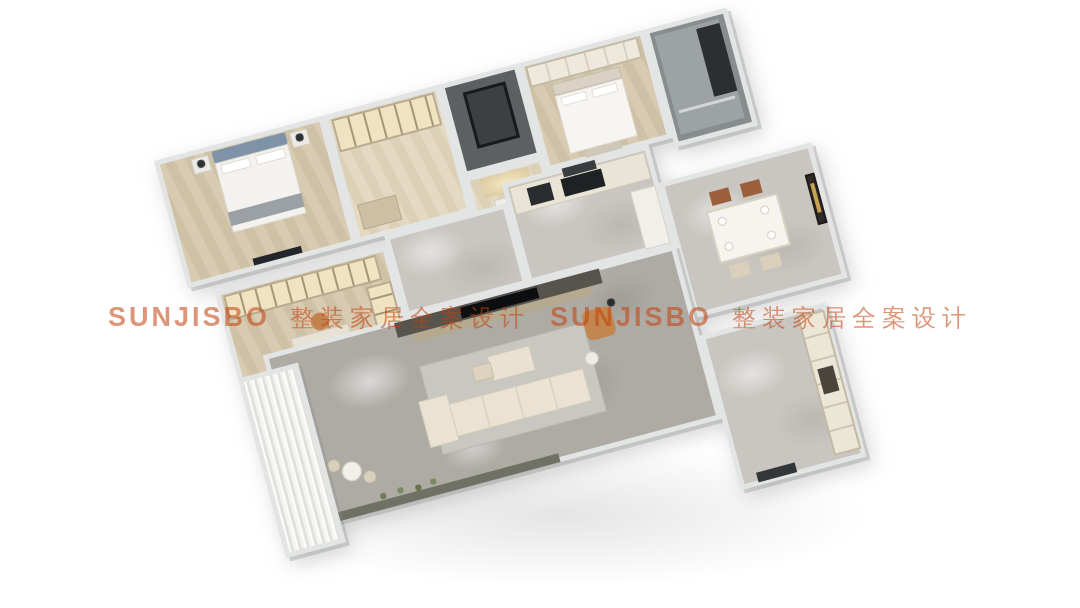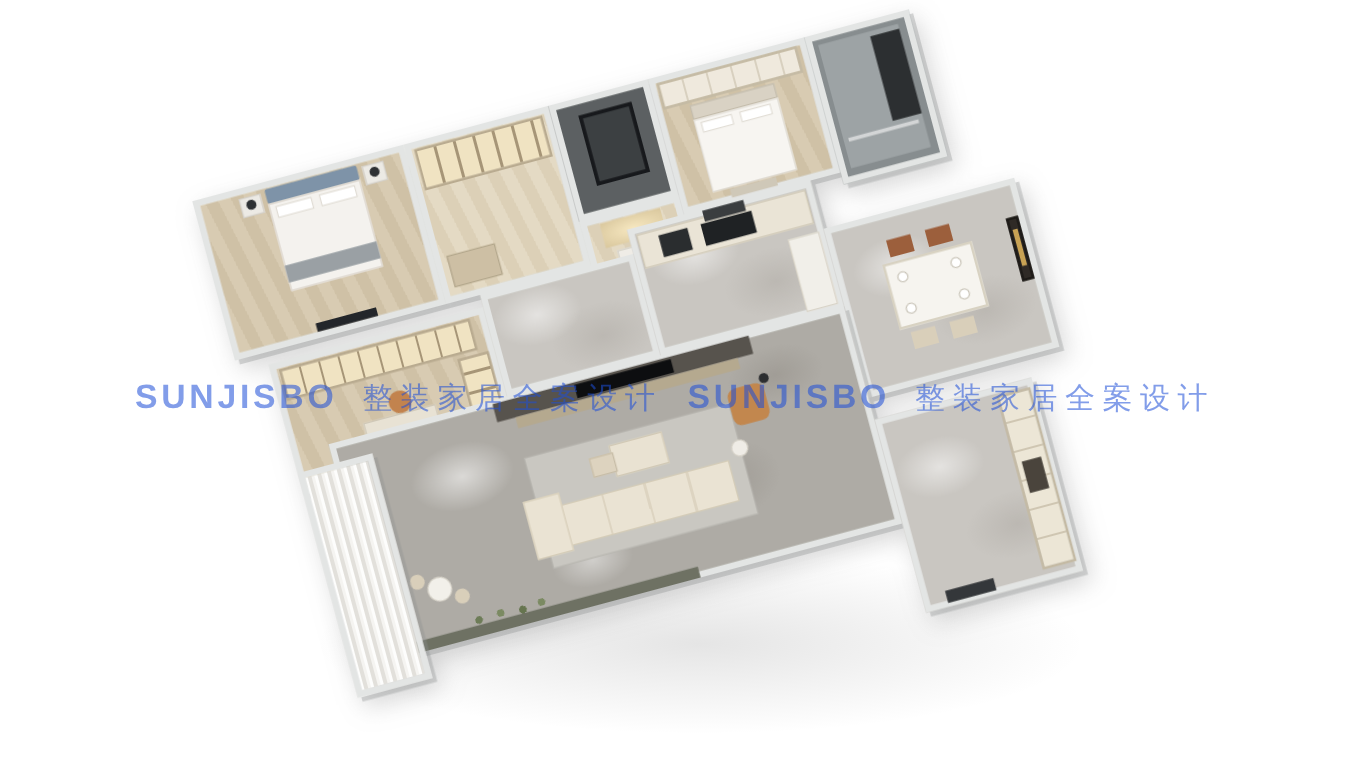--- a/index.html
+++ b/index.html
@@ -31,21 +31,21 @@
     #c9c6c1; }
   .lit-shelf { background:repeating-linear-gradient(90deg,#f0e3c2 0 14px,#a69577 14px 16px); border:2px solid #b9ab90; }
   .lit-shelf-v { background:repeating-linear-gradient(0deg,#f0e3c2 0 14px,#a69577 14px 16px); border:2px solid #b9ab90; }
   .curtain { background:repeating-linear-gradient(90deg,#fdfdfc 0 2px,#e2e0db 2px 5px,#f5f4f1 5px 8px); }
   .cab-v { background:repeating-linear-gradient(0deg,#ece6d6 0 22px,#cfc6b2 22px 24px); border:2px solid #c4baa4; }
   .cab-h { background:repeating-linear-gradient(90deg,#efe9dd 0 18px,#d8d0bf 18px 20px); border:2px solid #c4baa4; }
   .round { border-radius:50%; }
 
   
   .watermark { position:absolute; left:0; right:0; top:302px; display:flex; justify-content:center;
-    align-items:baseline; gap:20px; z-index:5; pointer-events:none; opacity:.55; color:#1d4ed8; }
+    align-items:baseline; gap:20px; z-index:5; pointer-events:none; opacity:.55; color:#c2410c; }
   .wm-logo { font-size:27px; font-weight:bold; letter-spacing:3px; }
   .wm-tag { font-size:24px; letter-spacing:6px; }
 </style>
 </head>
 <body>
 
 <div id="stage">
 
   <div class="ground-shadow"></div>
 

